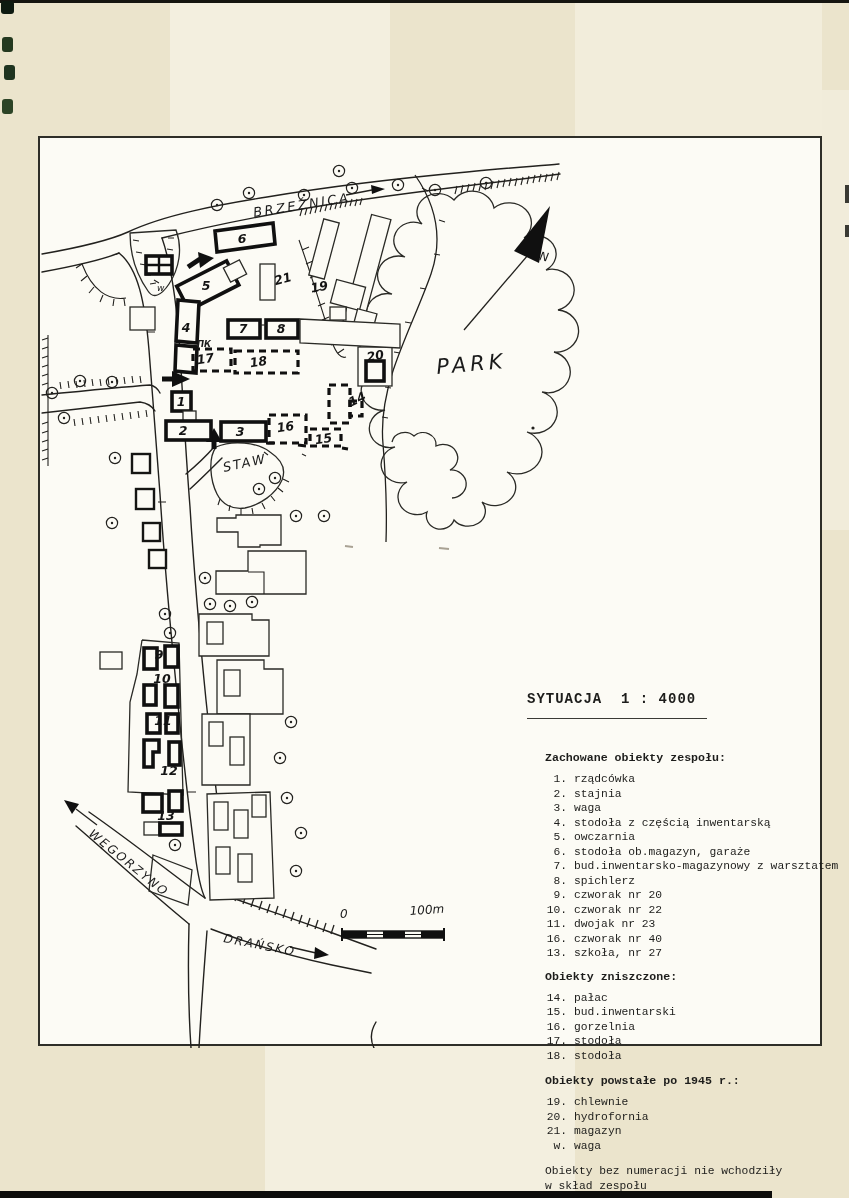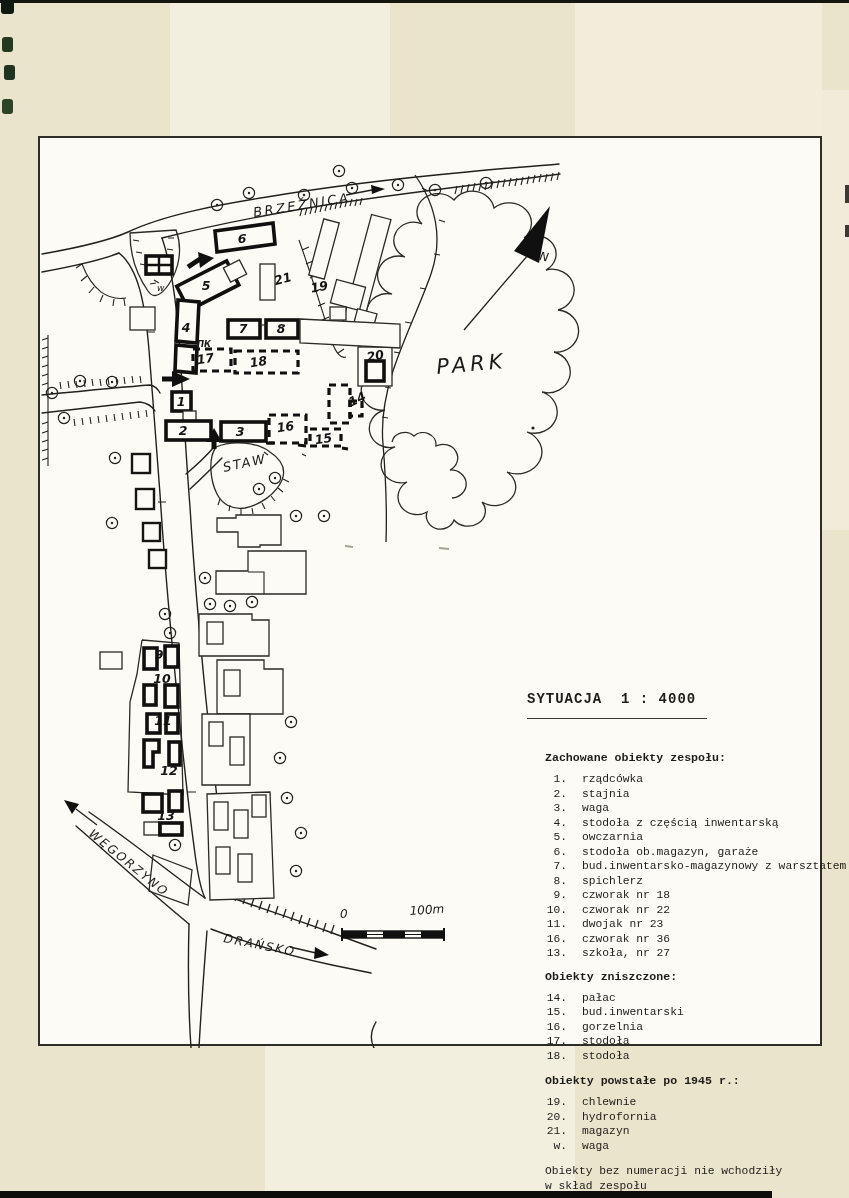--- a/index.html
+++ b/index.html
@@ -37,21 +37,21 @@
   }
   .legend .title{font-size:14px;font-weight:700;letter-spacing:1px;white-space:pre;}
   .legend .rule{width:180px;border-top:1.6px solid #3a3a35;margin-top:11px;}
   .legend h3{font-size:11.6px;font-weight:700;margin:0 0 0 18px;padding:0;}
   .h1m{margin-top:32px!important;}
   .h2m{margin-top:9px!important;}
   .h3m{margin-top:11px!important;}
   .lgroup{margin-top:8px;}
   .lrow{font-size:11.3px;line-height:14.5px;display:flex;}
   .lnum{width:40px;text-align:right;flex:0 0 40px;}
-  .llabel{margin-left:15px;}
+  .llabel{margin-left:7px;}
   .note{font-size:11.3px;line-height:14.5px;margin-top:11px;margin-left:18px;}
 </style>
 </head>
 <body>
 
 <div class="band" style="left:170px;top:0;width:220px;height:136px;"></div>
 <div class="band" style="left:575px;top:0;width:247px;height:136px;opacity:.8;"></div>
 <div class="band" style="left:265px;top:1046px;width:310px;height:152px;"></div>
 <div class="band" style="left:822px;top:90px;width:27px;height:440px;opacity:.7;"></div>
 <div class="edge-top"></div>
@@ -348,33 +348,33 @@
       <div class="lrow">
           <span class="lnum">7.</span>
           <span class="llabel">bud.inwentarsko-magazynowy z warsztatem</span>
         </div>
       <div class="lrow">
           <span class="lnum">8.</span>
           <span class="llabel">spichlerz</span>
         </div>
       <div class="lrow">
           <span class="lnum">9.</span>
-          <span class="llabel">czworak nr 18</span>
+          <span class="llabel">czworak nr 20</span>
         </div>
       <div class="lrow">
           <span class="lnum">10.</span>
           <span class="llabel">czworak nr 22</span>
         </div>
       <div class="lrow">
           <span class="lnum">11.</span>
           <span class="llabel">dwojak nr 23</span>
         </div>
       <div class="lrow">
           <span class="lnum">16.</span>
-          <span class="llabel">czworak nr 36</span>
+          <span class="llabel">czworak nr 40</span>
         </div>
       <div class="lrow">
           <span class="lnum">13.</span>
           <span class="llabel">szkoła, nr 27</span>
         </div>
     </div>
 
     <h3 class="h2m">Obiekty zniszczone:</h3>
     <div class="lgroup">
       <div class="lrow">

